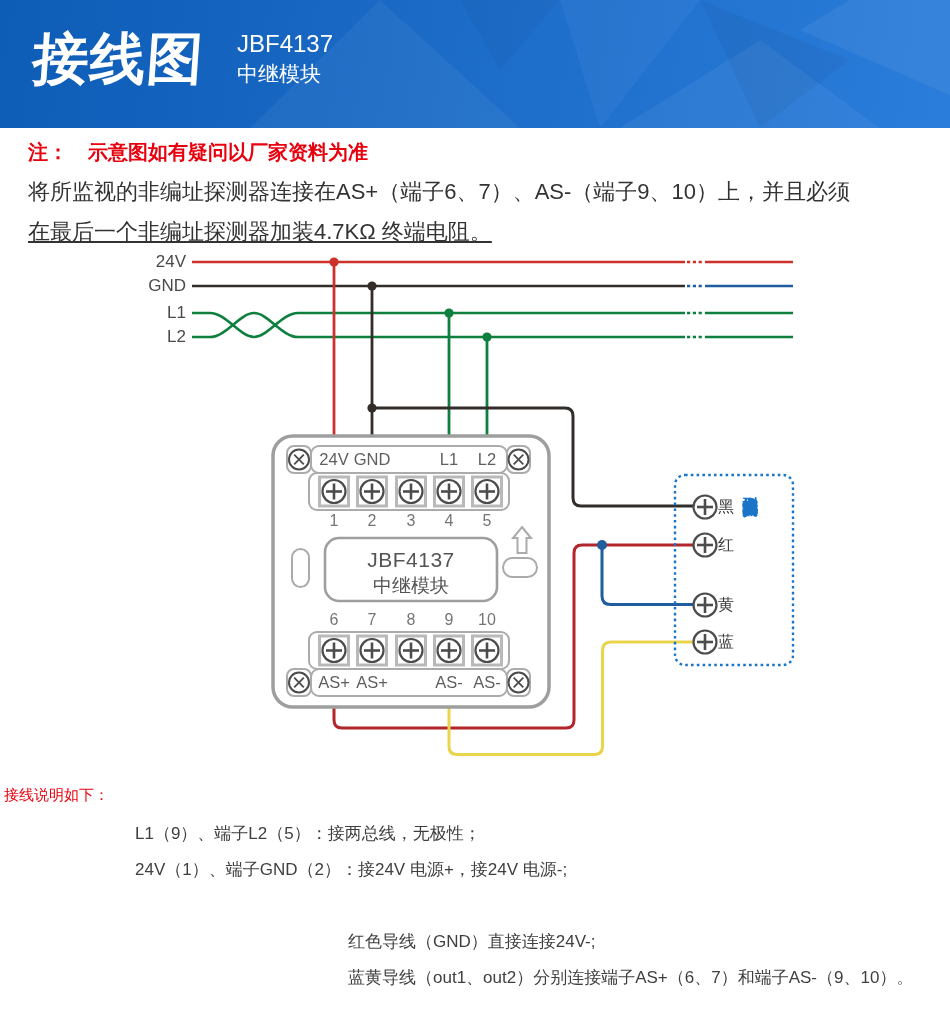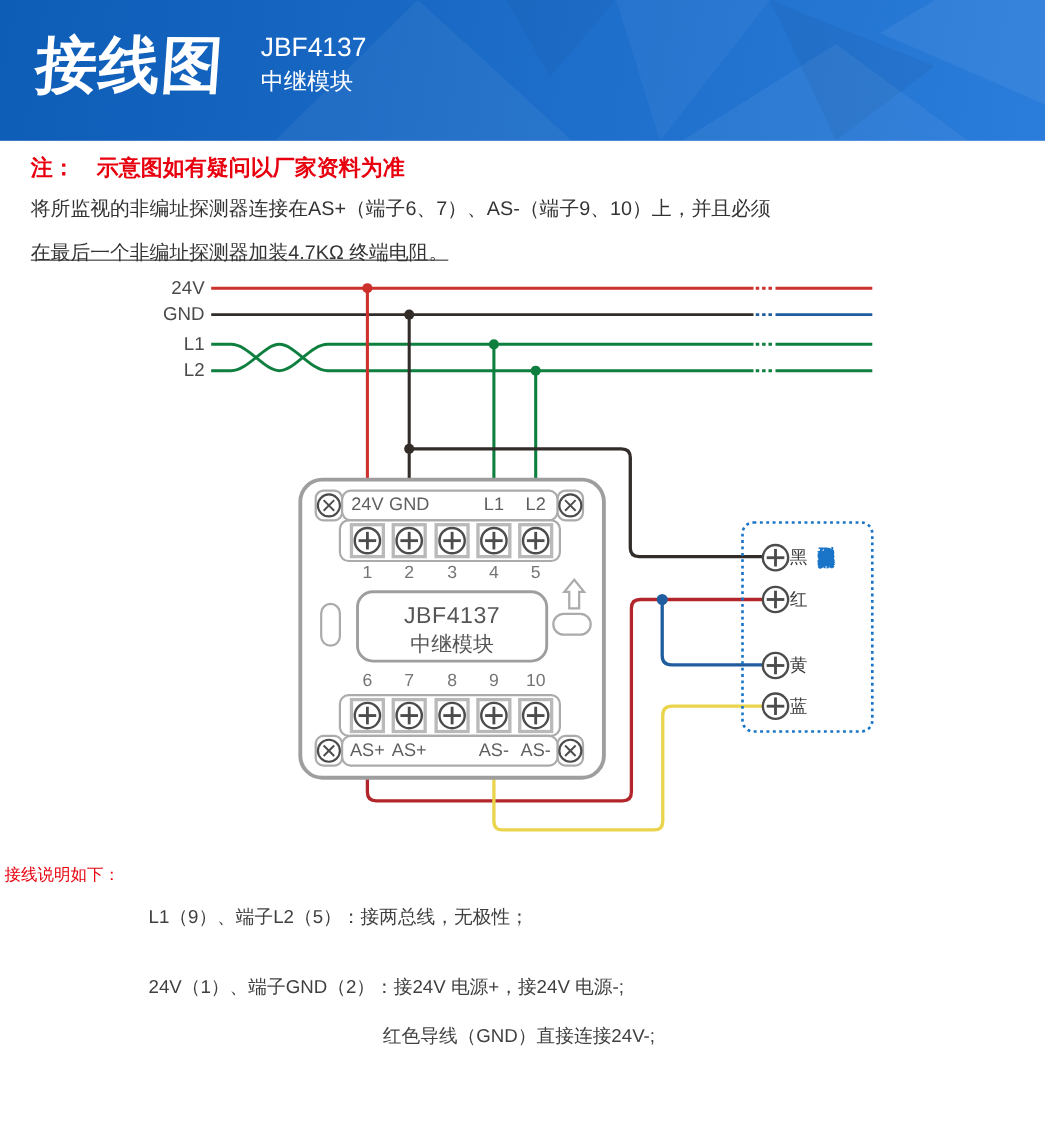--- a/index.html
+++ b/index.html
@@ -9,21 +9,21 @@
   
   #header{position:absolute;left:0;top:0;width:950px;height:128px;
           background:linear-gradient(100deg,var(--header-blue-a) 0%,var(--header-blue-b) 100%);}
   #header svg{position:absolute;left:0;top:0;}
   .hdr-title{position:absolute;left:30px;top:22px;font-size:56px;font-weight:900;color:#fff;
              transform:skewX(-4deg);transform-origin:left bottom;letter-spacing:1px;}
   .hdr-model{position:absolute;left:237px;top:30px;font-size:24px;font-weight:500;color:#fff;}
   .hdr-sub{position:absolute;left:237px;top:60px;font-size:21px;font-weight:400;color:#fff;}
   
   .note{position:absolute;left:28px;top:139px;font-size:20px;font-weight:700;color:var(--note-red);}
-  .intro-line{position:absolute;left:28px;font-size:18px;color:var(--body-text);}
+  .intro-line{position:absolute;left:28px;font-size:22px;color:var(--body-text);}
   
   .bus-label{position:absolute;left:136px;width:50px;text-align:right;font-size:17px;color:var(--label-gray);}
   .t-num{position:absolute;width:40px;text-align:center;font-size:16px;color:var(--num-gray);}
   .t-label{position:absolute;width:50px;text-align:center;font-size:16.5px;color:#5f5f5f;}
   .mod-model{position:absolute;left:325px;top:548px;width:172px;text-align:center;
              font-size:21px;color:var(--module-text);letter-spacing:0.5px;}
   .mod-name{position:absolute;left:325px;top:573px;width:172px;text-align:center;
             font-size:19px;color:var(--module-text);}
   .det-label{position:absolute;left:718px;font-size:16px;color:#3a3a3a;}
   .det-name{position:absolute;left:742px;top:484px;writing-mode:vertical-rl;
@@ -271,16 +271,17 @@
   <div class="t-label" style="left:462px;top:673px;">AS-</div>
 
   <div class="det-label" style="top:497px;">黑</div>
   <div class="det-label" style="top:535px;">红</div>
   <div class="det-label" style="top:595px;">黄</div>
   <div class="det-label" style="top:632px;">蓝</div>
   <div class="det-name">线型光束感烟火灾探测器</div>
 
   <div class="instr-title">接线说明如下：</div>
   <div class="instr" style="left:135px;top:822px;">L1（9）、端子L2（5）：接两总线，无极性；</div>
-  <div class="instr" style="left:135px;top:858px;margin-top:28px;">24V（1）、端子GND（2）：接24V 电源+，接24V 电源-;</div>
+  <div class="instr" style="left:135px;top:858px;">24V（1）、端子GND（2）：接24V 电源+，接24V 电源-;</div>
   <div class="instr" style="left:348px;top:930px;">红色导线（GND）直接连接24V-;</div>
+  <div class="instr" style="left:348px;top:966px;">蓝黄导线（out1、out2）分别连接端子AS+（6、7）和端子AS-（9、10）。</div>
 
 </div>
 
 </body></html>

